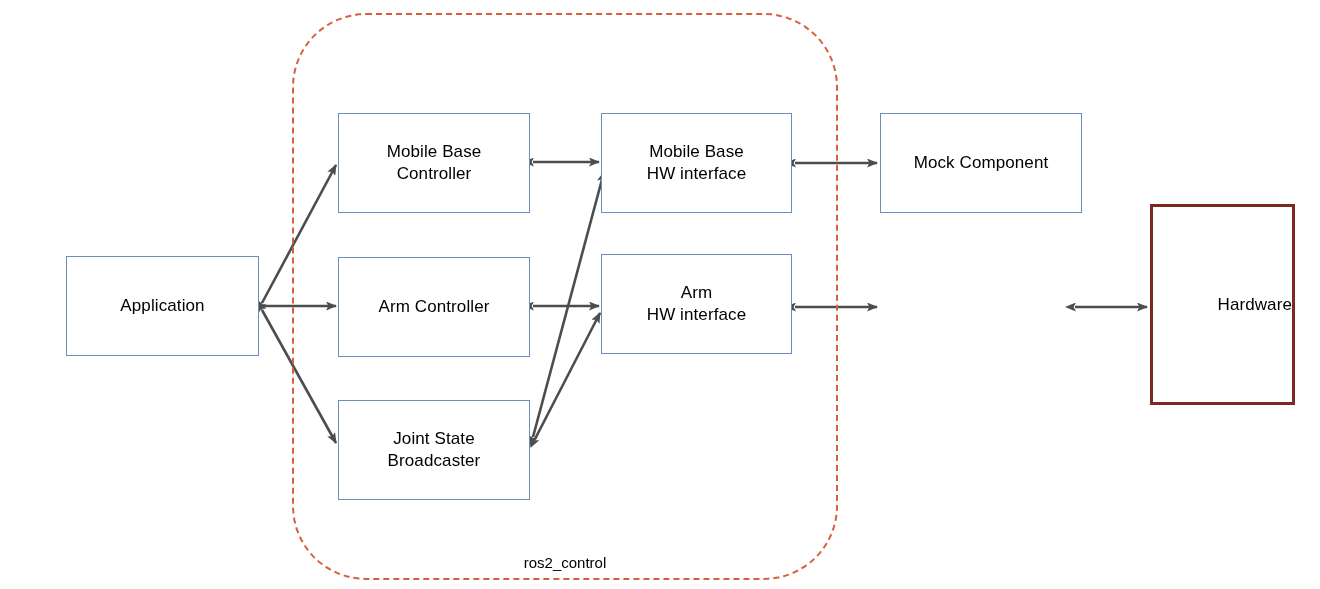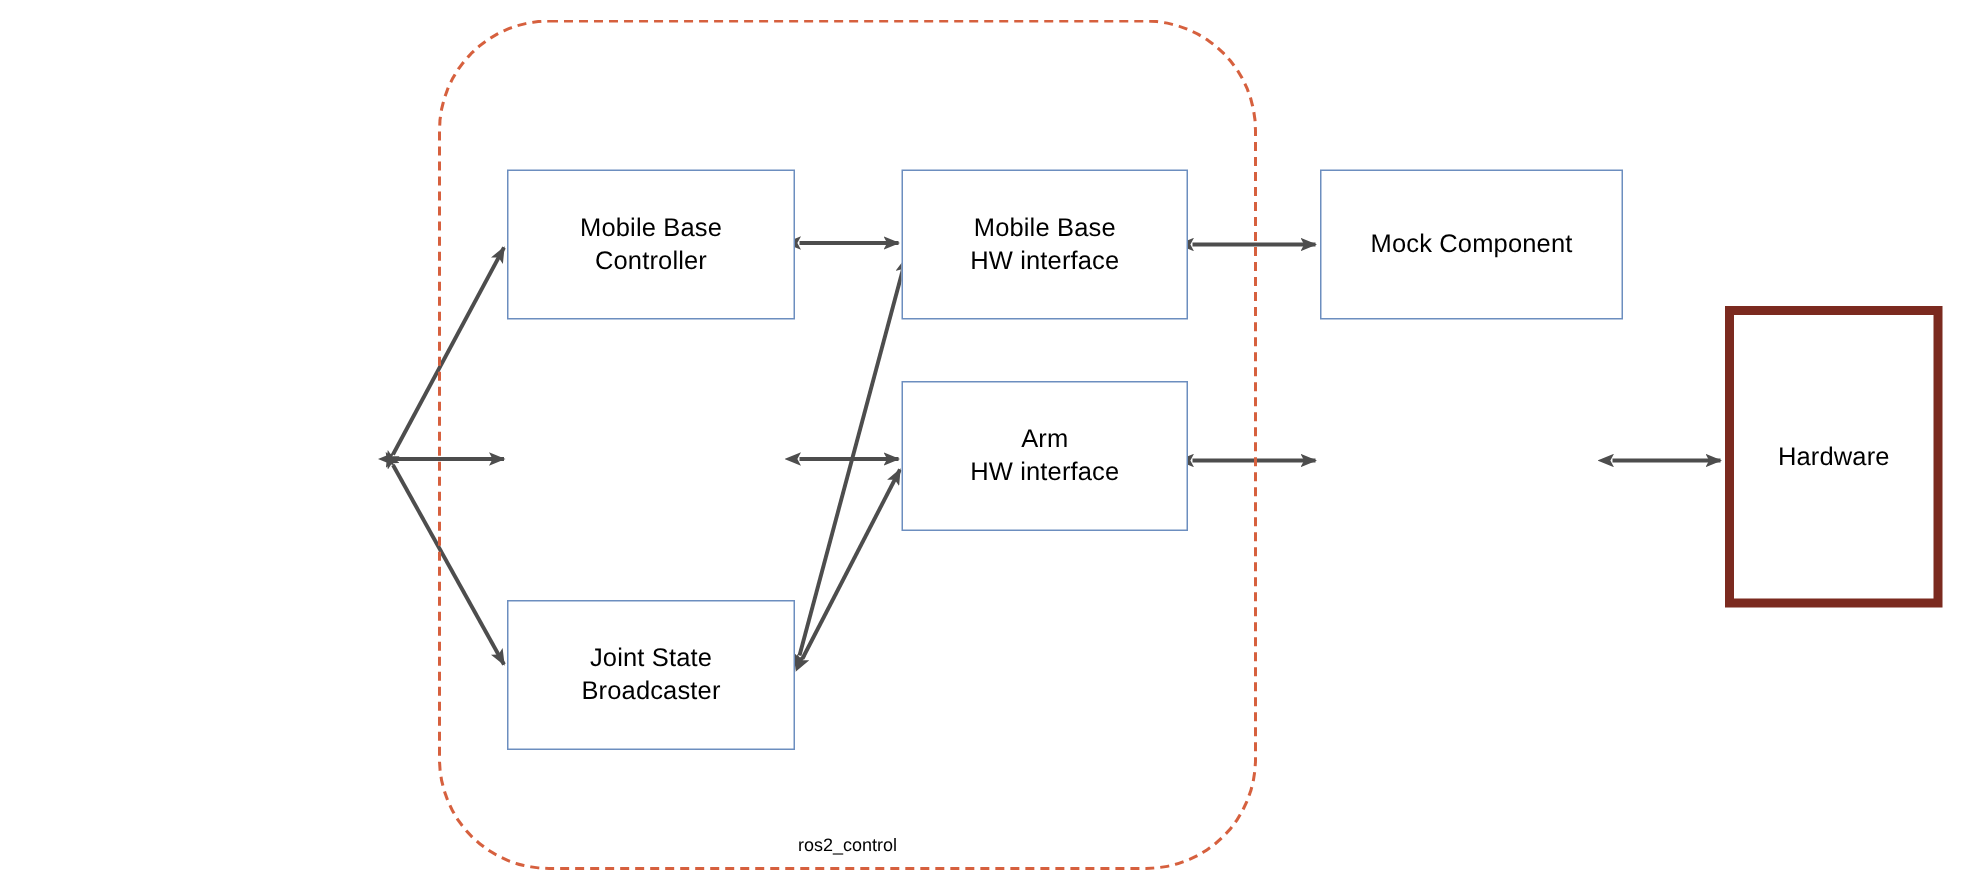--- a/index.html
+++ b/index.html
@@ -36,37 +36,38 @@
     background: #ffffff;
     border: 1px solid #6c8ebf;
     color: #000000;
     font-size: 17px;
     line-height: 22px;
     letter-spacing: 0.1px;
     white-space: pre-line;
     z-index: 2;
   }
   .node.hardware-node {
-    border: 6px solid #22c55e;
+    border: 3px solid #22c55e;
+    justify-content: flex-end;
   }
   .node-label {
     display: block;
     white-space: pre-line;
   }
   #group-boundary {
     position: absolute;
     box-sizing: border-box;
     border: 2px dashed #d6603e;
     border-radius: 74px;
     background: transparent;
     z-index: 1;
   }
   #group-label {
     position: absolute;
-    font-size: 12px;
+    font-size: 15px;
     line-height: 18px;
     color: #000000;
     text-align: center;
     z-index: 3;
     white-space: nowrap;
   }
 </style>
 </head>
 <body>
 
@@ -92,26 +93,32 @@
         <line x1="533" y1="162" x2="599" y2="162" marker-end="url(#arrow-end)" marker-start="url(#arrow-start)"></line>
         <line x1="533" y1="306" x2="599" y2="306" marker-end="url(#arrow-end)" marker-start="url(#arrow-start)"></line>
         <line x1="533" y1="437" x2="604" y2="172" marker-end="url(#arrow-end)" marker-start="url(#arrow-start)"></line>
         <line x1="535" y1="439" x2="600" y2="313" marker-end="url(#arrow-end)" marker-start="url(#arrow-start)"></line>
         <line x1="795" y1="163" x2="877" y2="163" marker-end="url(#arrow-end)" marker-start="url(#arrow-start)"></line>
         <line x1="795" y1="307" x2="877" y2="307" marker-end="url(#arrow-end)" marker-start="url(#arrow-start)"></line>
         <line x1="1075" y1="307" x2="1147" y2="307" marker-end="url(#arrow-end)" marker-start="url(#arrow-start)"></line>
       </g>
   </svg>
 
+  <div class="node" id="node-application" style="left: 66px; top: 256px; width: 193px; height: 100px; border-color: rgb(108, 142, 191); background: rgb(255, 255, 255); color: rgb(0, 0, 0);">
+    <span class="node-label">Application</span>
+  </div>
 
   <div class="node" id="node-mobile-base-controller" style="left: 338px; top: 113px; width: 192px; height: 100px; border-color: rgb(108, 142, 191); background: rgb(255, 255, 255); color: rgb(0, 0, 0);">
     <span class="node-label">Mobile Base
 Controller</span>
   </div>
 
+  <div class="node" id="node-arm-controller" style="left: 338px; top: 257px; width: 192px; height: 100px; border-color: rgb(108, 142, 191); background: rgb(255, 255, 255); color: rgb(0, 0, 0);">
+    <span class="node-label">Arm Controller</span>
+  </div>
 
   <div class="node" id="node-joint-state-broadcaster" style="left: 338px; top: 400px; width: 192px; height: 100px; border-color: rgb(108, 142, 191); background: rgb(255, 255, 255); color: rgb(0, 0, 0);">
     <span class="node-label">Joint State
 Broadcaster</span>
   </div>
 
   <div class="node" id="node-mobile-base-hw-interface" style="left: 601px; top: 113px; width: 191px; height: 100px; border-color: rgb(108, 142, 191); background: rgb(255, 255, 255); color: rgb(0, 0, 0);">
     <span class="node-label">Mobile Base
 HW interface</span>
   </div>

